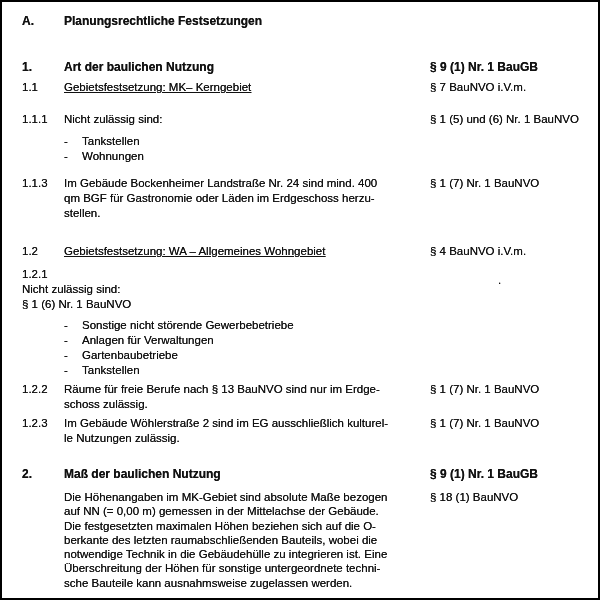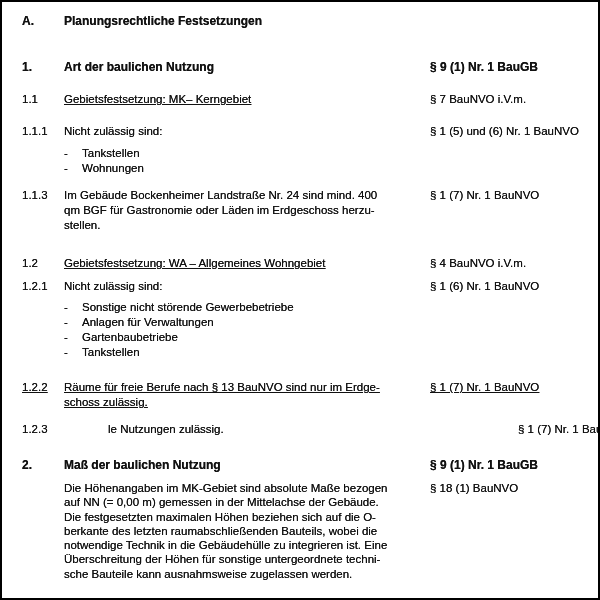--- a/index.html
+++ b/index.html
@@ -31,29 +31,29 @@
   .col-ref  { width: 156px; flex: none; white-space: nowrap; }
   .line { white-space: nowrap; }
   .row.heading { font-size: 12px; font-weight: bold; }
   .row.underline .col-text .line { text-decoration: underline; }
   .bullet-line { display: flex; white-space: nowrap; }
   .bullet-dash { width: 18px; flex: none; }
   .para .line { line-height: 14.3px; }
   .para.col-text { }
   
   #row-1  { margin-top: 31px; }
-  #row-2  { margin-top: 17px; }
+  #row-2  { margin-top: 5px; }
   #row-3  { margin-top: 17px;  }
   #row-4  { margin-top: 7px;  }
   #row-5  { margin-top: 12px; }
   #row-6  { margin-top: 23px; }
-  #row-7  { margin-top: 8px;  }
+  #row-7  { margin-top: 8px; flex-direction: column;  }
   #row-8  { margin-top: 6px;  }
-  #row-9  { margin-top: 20px; text-decoration: underline; }
-  #row-10 { margin-top: 12px; gap: 44px; }
+  #row-9  { margin-top: 4px; }
+  #row-10 { margin-top: 4px; }
   #row-11 { margin-top: 21px; }
   #row-12 { margin-top: 15px; }
   #row-13 { margin-top: 8px;  }
   .artifact-dot {
     position: absolute;
     left: 496px;
     top: 272px;
     font-size: 11.5px;
     color: #111;
   }
@@ -154,20 +154,21 @@
         <div class="col-num">1.2.2</div>
         <div class="col-text">
           <div class="line">Räume für freie Berufe nach § 13 BauNVO sind nur im Erdge-</div>
           <div class="line">schoss zulässig.</div>
         </div>
         <div class="col-ref">§ 1 (7) Nr. 1 BauNVO</div>
       </div>
       <div class="row" id="row-10">
         <div class="col-num">1.2.3</div>
         <div class="col-text">
+          <div class="line">Im Gebäude Wöhlerstraße 2 sind im EG ausschließlich kulturel-</div>
           <div class="line">le Nutzungen zulässig.</div>
         </div>
         <div class="col-ref">§ 1 (7) Nr. 1 BauNVO</div>
       </div>
       <div class="row heading" id="row-11">
         <div class="col-num">2.</div>
         <div class="col-text">
           <div class="line">Maß der baulichen Nutzung</div>
         </div>
         <div class="col-ref">§ 9 (1) Nr. 1 BauGB</div>

